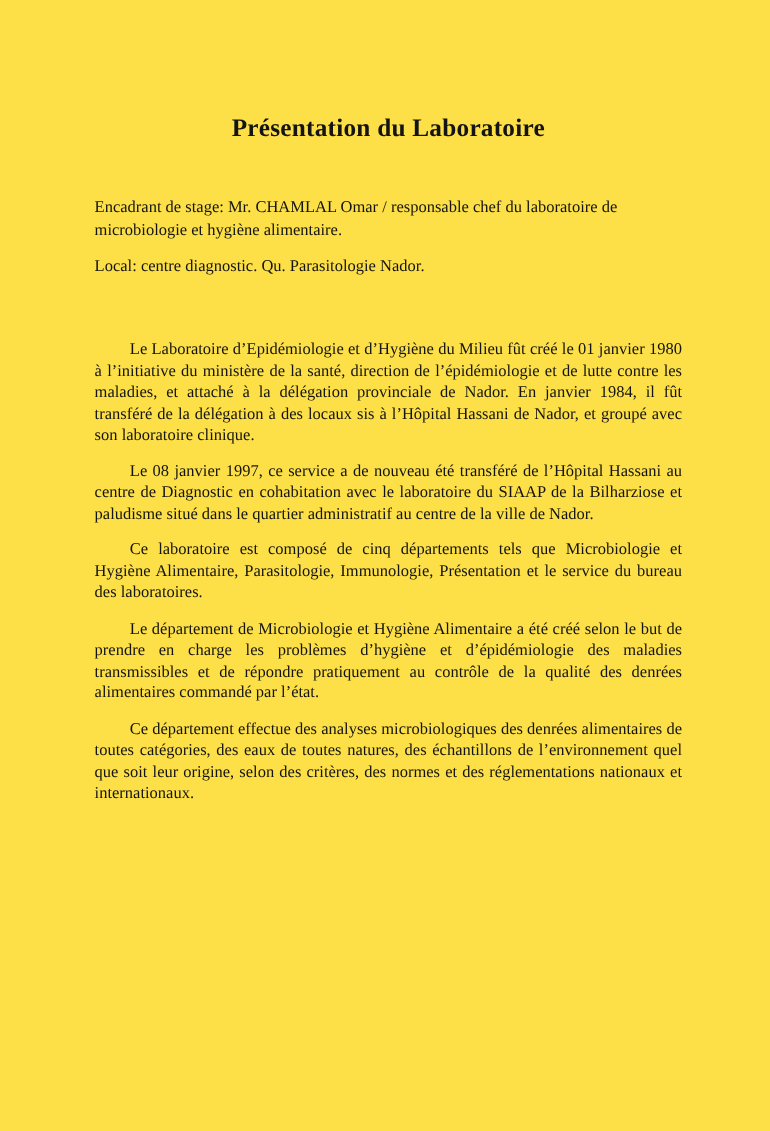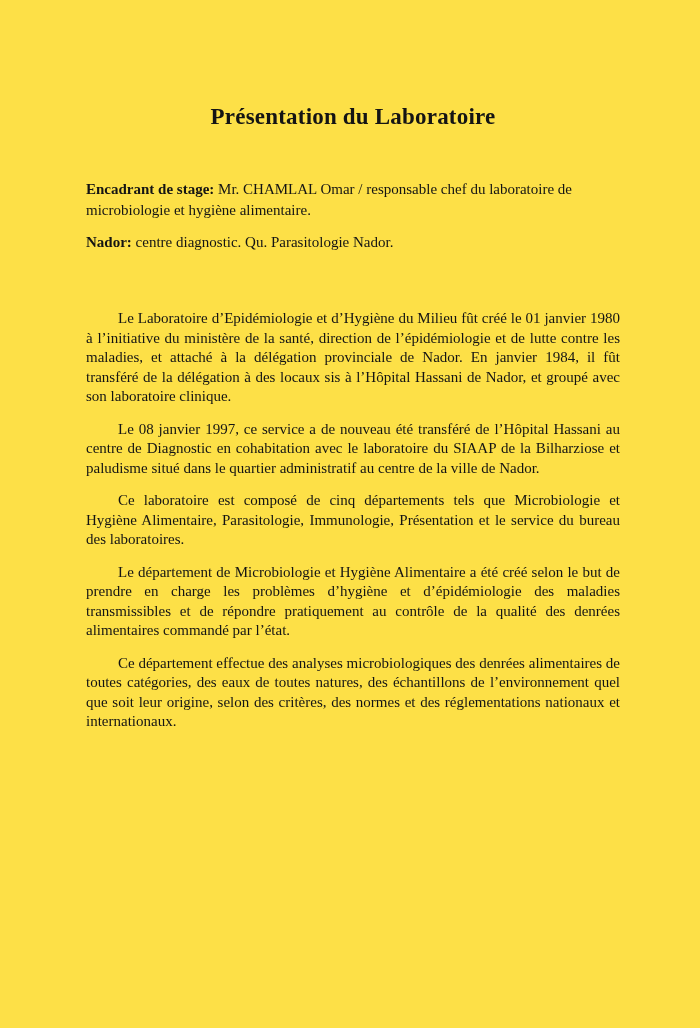--- a/index.html
+++ b/index.html
@@ -32,21 +32,21 @@
   .doc-title .title-line {
     display: block;
   }
   .meta-paragraph {
     margin: 0 0 11px 0;
     font-size: 15px;
     line-height: 21px;
     text-align: left;
   }
   .meta-paragraph .meta-label {
-    font-weight: bold;
+    font-weight: normal;
   }
   .body-text {
     margin-top: 56px;
   }
   .body-text p {
     margin: 0 0 13px 0;
     font-size: 15px;
     line-height: 19.5px;
     text-align: justify;
     text-indent: 32px;
@@ -56,21 +56,21 @@
 <body>
 
 <div class="page">
 
   <h1 class="doc-title">
     <span class="title-line">Présentation du Laboratoire</span>
   </h1>
 
   <p class="meta-paragraph"><span class="meta-label">Encadrant de stage:</span><span> Mr. CHAMLAL Omar / responsable chef du laboratoire de microbiologie et hygiène alimentaire.</span></p>
 
-  <p class="meta-paragraph"><span class="meta-label">Nador:</span><span> centre diagnostic. Qu. Parasitologie Nador.</span></p>
+  <p class="meta-paragraph"><span class="meta-label">Local:</span><span> centre diagnostic. Qu. Parasitologie Nador.</span></p>
 
   <div class="body-text">
     <p>Le Laboratoire d’Epidémiologie et d’Hygiène du Milieu fût créé le 01 janvier 1980 à l’initiative du ministère de la santé, direction de l’épidémiologie et de lutte contre les maladies, et attaché à la délégation provinciale de Nador. En janvier 1984, il fût transféré de la délégation à des locaux sis à l’Hôpital Hassani de Nador, et groupé avec son laboratoire clinique.</p>
     <p>Le 08 janvier 1997, ce service a de nouveau été transféré de l’Hôpital Hassani au centre de Diagnostic en cohabitation avec le laboratoire du SIAAP de la Bilharziose et paludisme situé dans le quartier administratif au centre de la ville de Nador.</p>
     <p>Ce laboratoire est composé de cinq départements tels que Microbiologie et Hygiène Alimentaire, Parasitologie, Immunologie, Présentation et le service du bureau des laboratoires.</p>
     <p>Le département de Microbiologie et Hygiène Alimentaire a été créé selon le but de prendre en charge les problèmes d’hygiène et d’épidémiologie des maladies transmissibles et de répondre pratiquement au contrôle de la qualité des denrées alimentaires commandé par l’état.</p>
     <p>Ce département effectue des analyses microbiologiques des denrées alimentaires de toutes catégories, des eaux de toutes natures, des échantillons de l’environnement quel que soit leur origine, selon des critères, des normes et des réglementations  nationaux et internationaux.</p>
   </div>
 
 </div>

